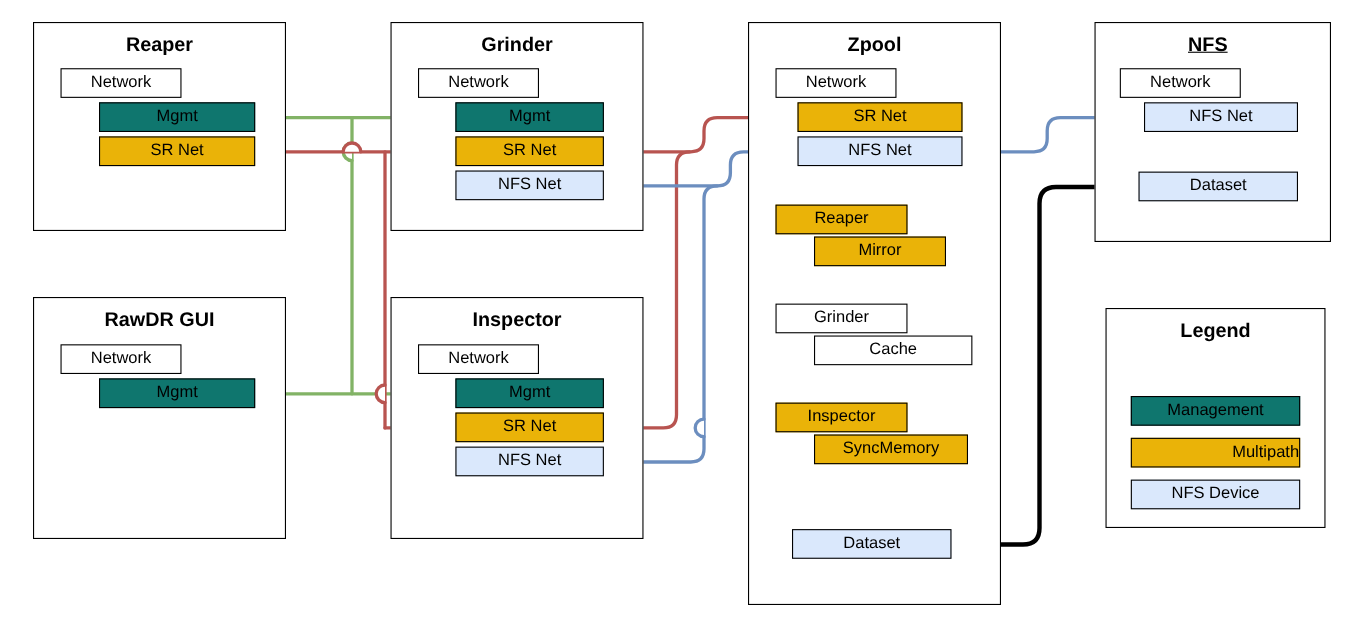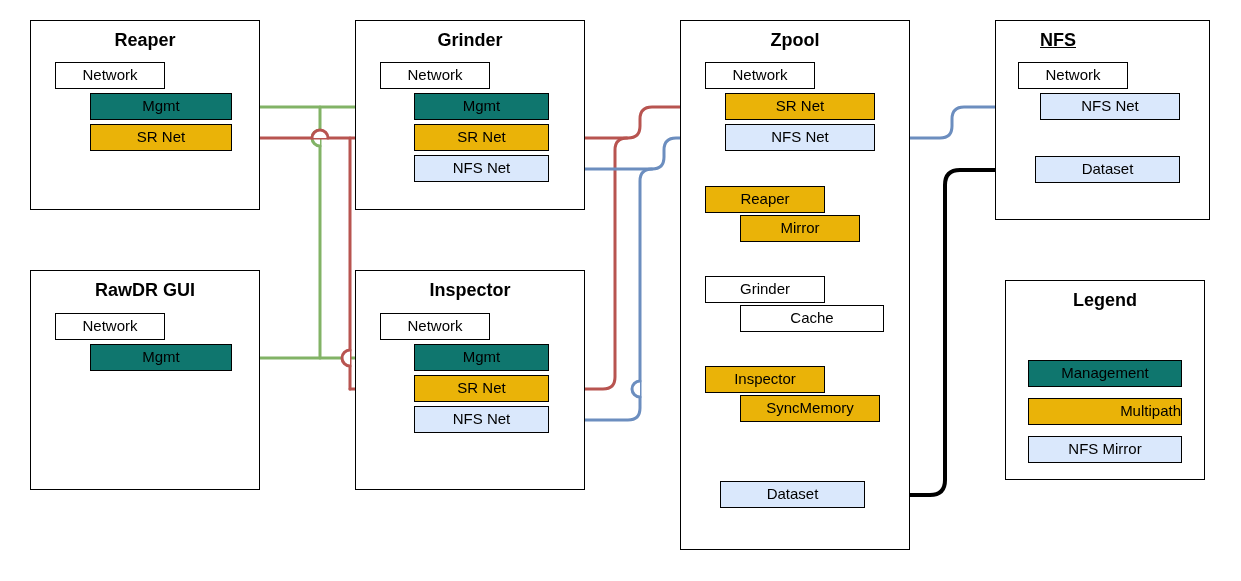--- a/index.html
+++ b/index.html
@@ -126,24 +126,24 @@
 
   <div class="chip" style="left:705px; top:276px; width:120px;">Grinder</div>
   <div class="chip" style="left:740px; top:305px; width:144px;">Cache</div>
 
   <div class="chip red" style="left:705px; top:366px; width:120px;">Inspector</div>
   <div class="chip red" style="left:740px; top:395px; width:140px;">SyncMemory</div>
 
   <div class="chip blue" style="left:720px; top:481px; width:145px;">Dataset</div>
 
   <div class="box" style="left:995px; top:20px; width:215px; height:200px;"></div>
-  <div class="title" style="left:955px; top:30px; width:206px;text-decoration:underline;">NFS</div>
+  <div class="title" style="left:995px; top:30px; width:206px;text-decoration:underline;">NFS</div>
   <div class="chip" style="left:1018px; top:62px; width:110px;">Network</div>
   <div class="chip blue" style="left:1040px; top:93px; width:140px;">NFS Net</div>
   <div class="chip blue" style="left:1035px; top:156px; width:145px;">Dataset</div>
 
   <div class="box" style="left:1005px; top:280px; width:200px; height:200px;"></div>
   <div class="title" style="left:1005px; top:290px; width:200px;">Legend</div>
   <div class="chip green" style="left:1028px; top:360px; width:154px;">Management</div>
   <div class="chip red" style="left:1028px; top:398px; width:154px;text-align:right;">Multipath</div>
-  <div class="chip blue" style="left:1028px; top:436px; width:154px;">NFS Mirror</div>
+  <div class="chip blue" style="left:1028px; top:436px; width:154px;">NFS Device</div>
 
 </div>
 
 </body></html>

